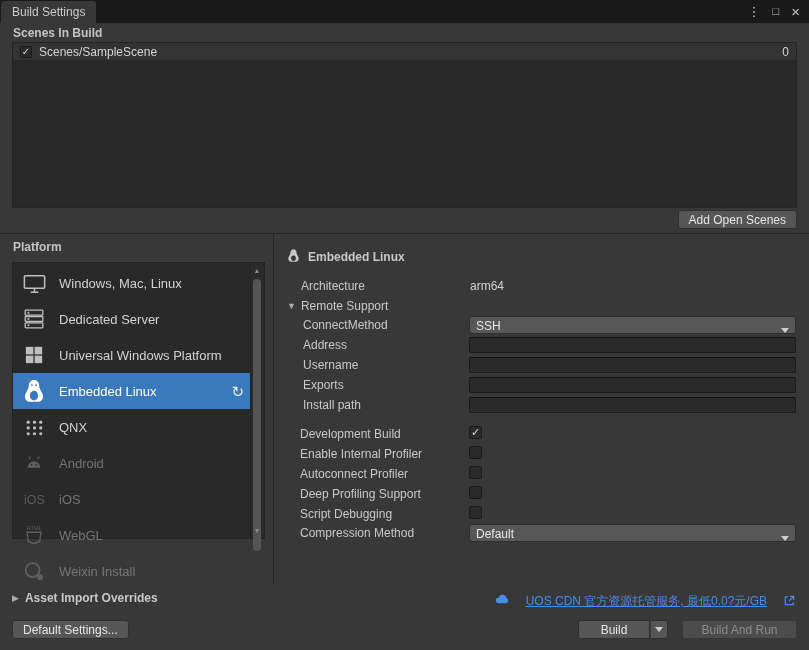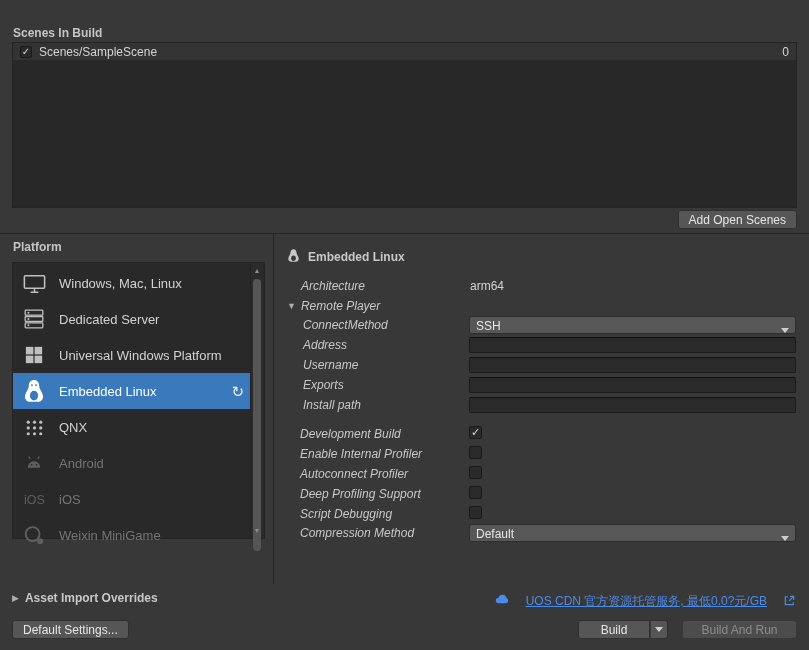--- a/index.html
+++ b/index.html
@@ -49,21 +49,21 @@
 
   .scrollbar { position:absolute; top:1px; right:1px; bottom:1px; width:13px; background:#2B2B2B; border-left:1px solid #232323; }
   .sb-btn { position:absolute; left:0; width:12px; height:13px; display:flex; align-items:center; justify-content:center;
             font-size:7px; color:#8A8A8A; }
   .sb-up { top:0; } .sb-down { bottom:0; }
   .sb-thumb { position:absolute; left:2px; top:15px; width:8px; height:272px; background:#555555; border-radius:4px; }
 
   
   .panel-title { position:absolute; left:286px; top:248px; display:flex; align-items:center; gap:7px;
                  font-size:12px; font-weight:bold; color:#C8C8C8; }
-  .lbl { position:absolute; font-size:12px; color:#C8C8C8; white-space:nowrap;font-style:italic; }
+  .lbl { position:absolute; font-size:12px; color:#C8C8C8; white-space:nowrap; }
   .val { position:absolute; font-size:12px; color:#D2D2D2; }
   .fold { display:flex; gap:5px; align-items:center; }
   .tri { font-size:9px; color:#ACACAC; line-height:1; }
   .dropdown { position:absolute; left:469px; width:327px; height:18px; background:#575757; border:1px solid #2E2E2E;
               border-radius:3px; display:flex; align-items:flex-end; padding:0 6px; font-size:12px; color:#E6E6E6; cursor:default; }
   .dd-arrow { margin-left:auto; width:0; height:0; border-left:4px solid transparent; border-right:4px solid transparent;
               border-top:5px solid #CFCFCF; }
   .tfield { position:absolute; left:469px; width:327px; height:16px; background:#2A2A2A; border:1px solid #1B1B1B;
             border-top-color:#101010; border-radius:2px; color:#D2D2D2; font-size:12px; padding:0 4px; font-family:inherit; outline:none; }
   .checkbox { position:absolute; width:13px; height:13px; background:#2A2A2A; border:1px solid #1A1A1A; border-radius:2px;
@@ -83,20 +83,30 @@
   #player-settings { left:12px; top:620px; }
   .build-main { left:578px; top:620px; width:72px; border-radius:3px 0 0 3px; }
   .build-arrow { left:650px; top:620px; width:18px; border-radius:0 3px 3px 0; border-left:1px solid #3A3A3A; padding:0; }
   #build-and-run { left:682px; top:620px; width:115px; }
 </style>
 </head>
 <body>
 
 <div id="window">
 
+  <div class="titlebar">
+    <div class="tab">
+      <span>Build Settings</span>
+    </div>
+    <div class="win-controls">
+      <span class="wc">⋮</span>
+      <span class="wc" style="font-size:11px">□</span>
+      <span class="wc" style="font-size:15px">×</span>
+    </div>
+  </div>
 
   <span class="section-label" style="left:13px;top:26px">Scenes In Build</span>
   <div class="scenes-box">
     <div class="scene-row">
       <span class="checkbox-inline on">
           <span class="mark">✓</span>
         </span>
       <span class="scene-name">Scenes/SampleScene</span>
       <span class="scene-index">0</span>
     </div>
@@ -192,29 +202,38 @@
 
       <div class="p-row disabled">
         <span class="p-icon">
           <svg viewBox="0 0 28 28" width="27" height="27">
               <text x="3" y="19" font-size="13" fill="currentColor" font-family="inherit">iOS</text>
             </svg>
         </span>
         <span class="p-label">iOS</span>
       </div>
 
+      <div class="p-row disabled">
+        <span class="p-icon">
+          <svg viewBox="0 0 28 28" width="26" height="26">
+              <text x="6" y="8.5" font-size="6" fill="currentColor" font-family="inherit">HTML</text>
+              <path d="M6.5 11h15l-1.3 10-6.2 2.3-6.2-2.3z" fill="none" stroke="currentColor" stroke-width="1.5"></path>
+            </svg>
+        </span>
+        <span class="p-label">WebGL</span>
+      </div>
 
       <div class="p-row disabled">
         <span class="p-icon">
           <svg viewBox="0 0 28 28" width="26" height="26">
               <circle cx="12.5" cy="13" r="7.5" fill="none" stroke="currentColor" stroke-width="2"></circle>
               <circle cx="20.6" cy="20.6" r="3.2" fill="currentColor"></circle>
             </svg>
         </span>
-        <span class="p-label">Weixin MiniGame</span>
+        <span class="p-label">Weixin Install</span>
       </div>
 
     </div>
 
     <div class="scrollbar">
       <span class="sb-btn sb-up">▲</span>
       <div class="sb-thumb"></div>
       <span class="sb-btn sb-down">▼</span>
     </div>
   </div>
@@ -227,21 +246,21 @@
         </svg>
     </span>
     <span>Embedded Linux</span>
   </div>
 
   <span class="lbl" style="left:301px;top:279px">Architecture</span>
   <span class="val" style="left:470px;top:279px">arm64</span>
 
   <span class="lbl fold" style="left:287px;top:299px">
     <span class="tri">▼</span>
-    <span>Remote Player</span>
+    <span>Remote Support</span>
   </span>
 
   <span class="lbl" style="left:303px;top:318px">ConnectMethod</span>
   <div class="dropdown" style="top:316px">
     <span>SSH</span>
     <span class="dd-arrow"></span>
   </div>
 
   <span class="lbl" style="left:303px;top:338px">Address</span>
   <input class="tfield" style="top: 337px;" value="">

